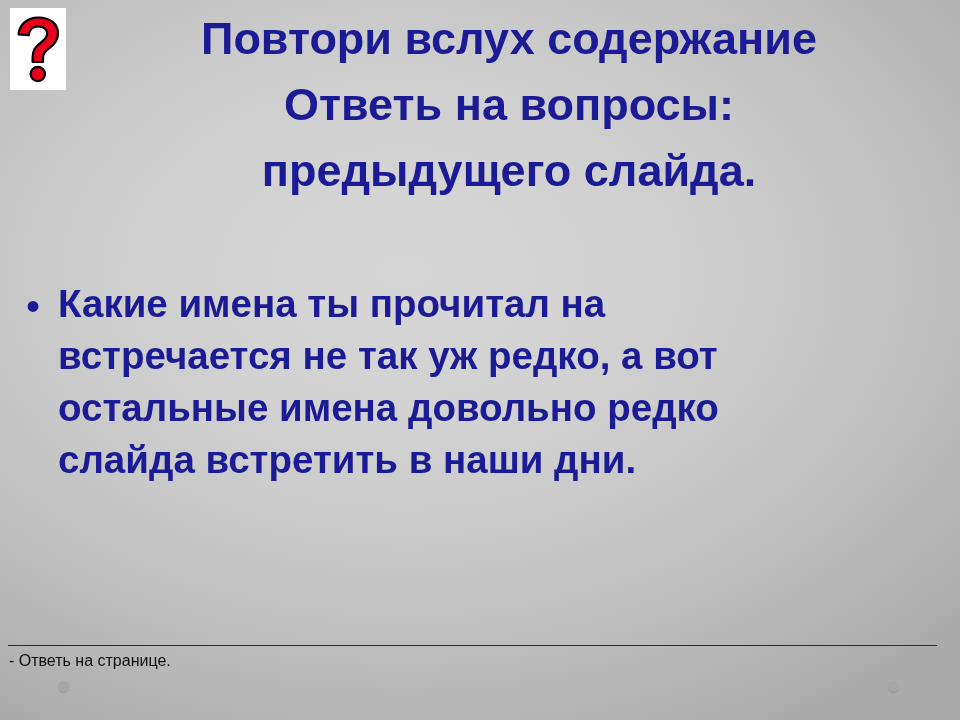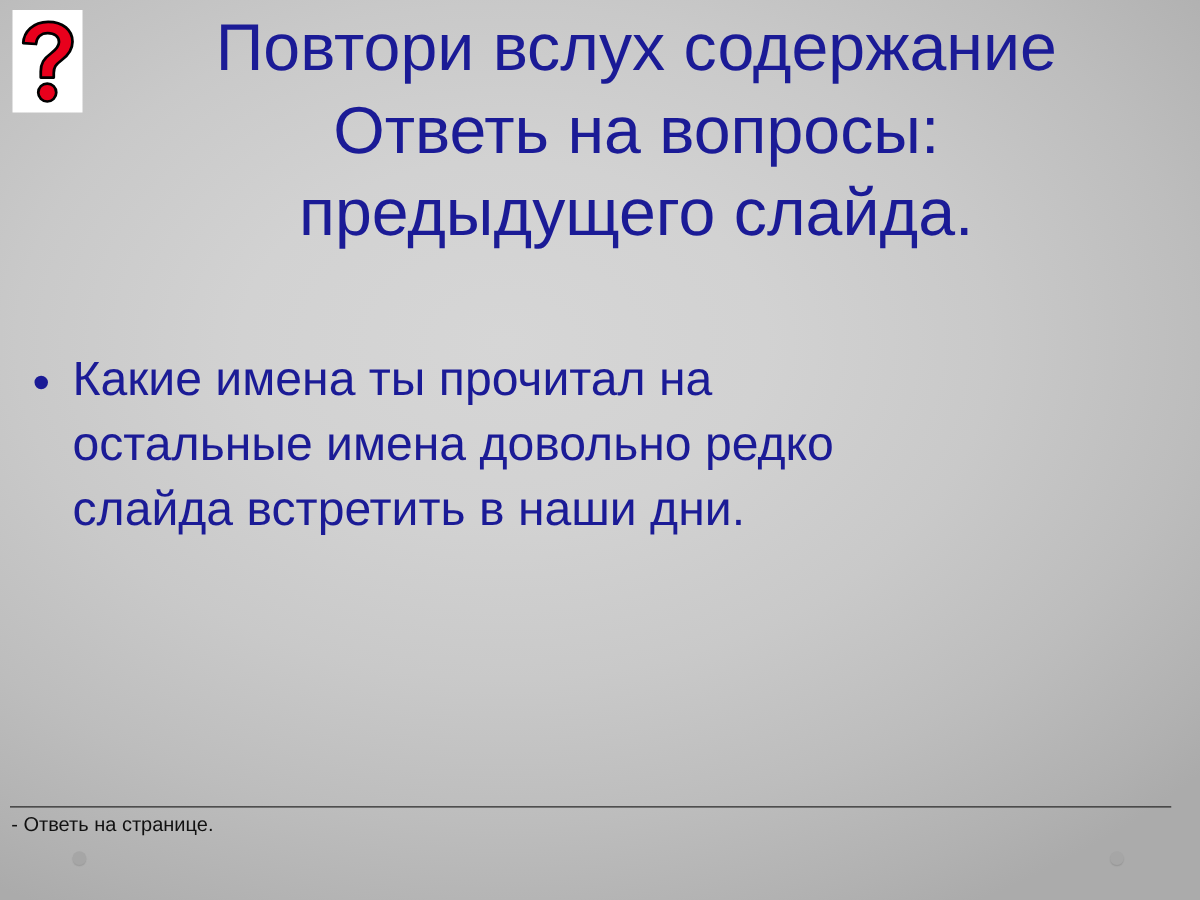--- a/index.html
+++ b/index.html
@@ -45,23 +45,23 @@
   }
 
   
   #title-block {
     position: absolute;
     left: 80px;
     top: 6px;
     width: 858px;
     text-align: center;
     color: #1b1b96;
-    font-size: 53px;
+    font-size: 45px;
     line-height: 66px;
-    font-weight: 400;
+    font-weight: 700;
     letter-spacing: 0px;
     white-space: nowrap;
   }
   .title-line {
     display: block;
   }
 
   
   #body-block {
     position: absolute;
@@ -78,21 +78,21 @@
     font-size: 40px;
     line-height: 52px;
     text-align: center;
     padding-top: 2px;
   }
   #body-text {
     flex: 1 1 auto;
     color: #1b1b96;
     font-size: 38.5px;
     line-height: 52px;
-    font-weight: 400;
+    font-weight: 700;
   }
   .body-line {
     display: block;
     white-space: nowrap;
   }
 
   
   #footer-rule {
     position: absolute;
     left: 8px;
@@ -148,20 +148,21 @@
   <div id="title-block">
     <span class="title-line">Повтори вслух содержание</span>
     <span class="title-line">Ответь на вопросы:</span>
     <span class="title-line">предыдущего слайда.</span>
   </div>
 
   <div id="body-block">
     <div id="body-bullet">•</div>
     <div id="body-text">
       <span class="body-line">Какие имена ты прочитал на</span>
+      <span class="body-line">встречается не так уж редко, а вот</span>
       <span class="body-line">остальные имена довольно редко</span>
       <span class="body-line">слайда встретить в наши дни.</span>
     </div>
   </div>
 
   <div id="footer-rule"></div>
   <div id="footer-note">- Ответь на странице.</div>
   <div class="footer-dot" id="footer-dot-left"></div>
   <div class="footer-dot" id="footer-dot-right"></div>
 

